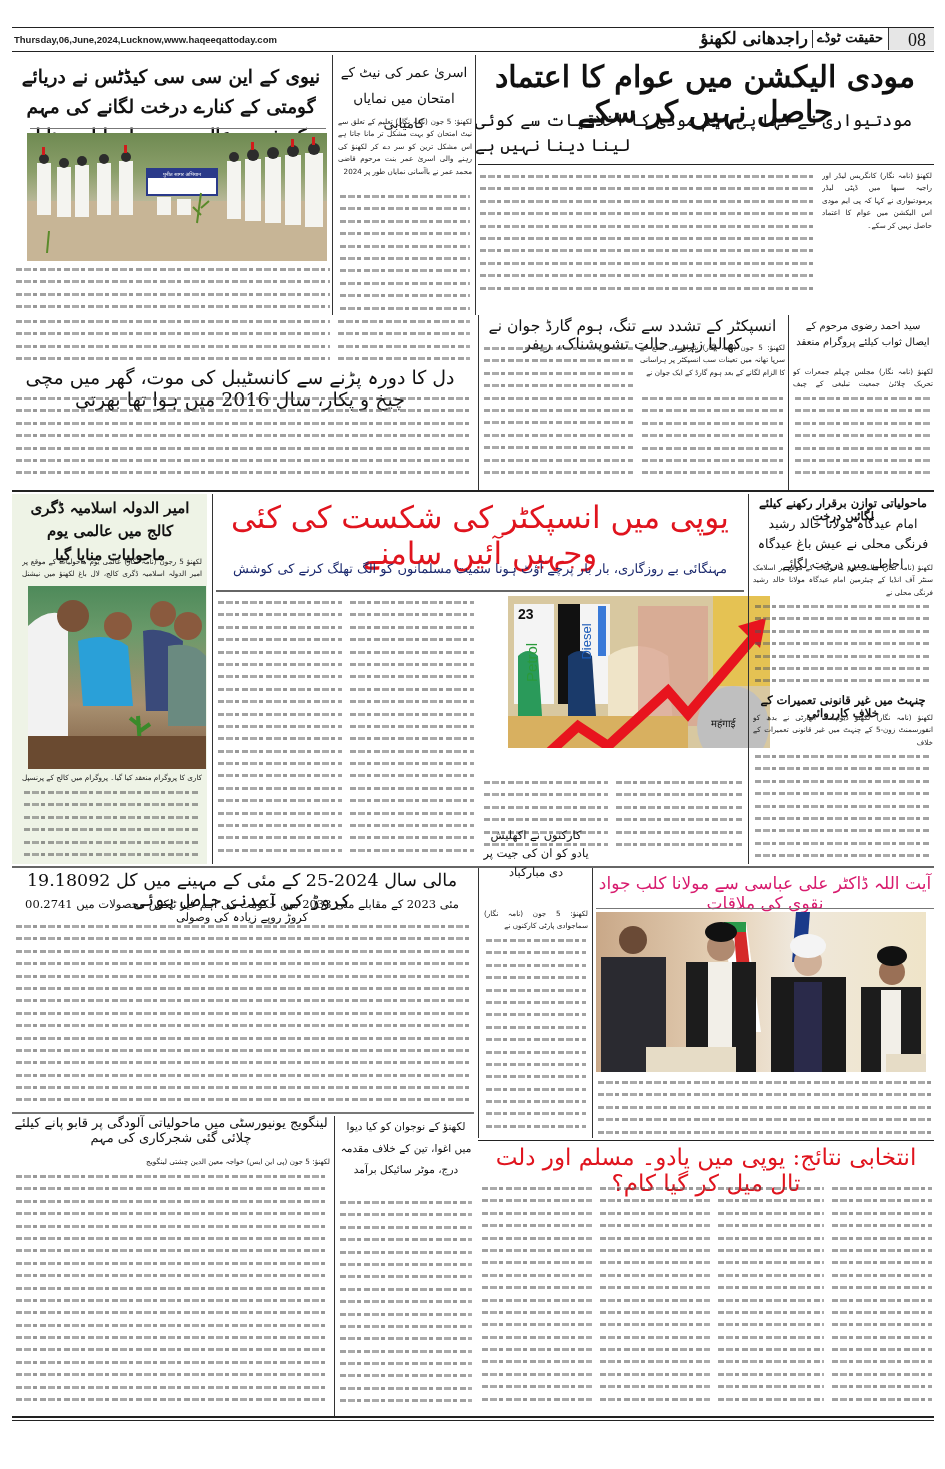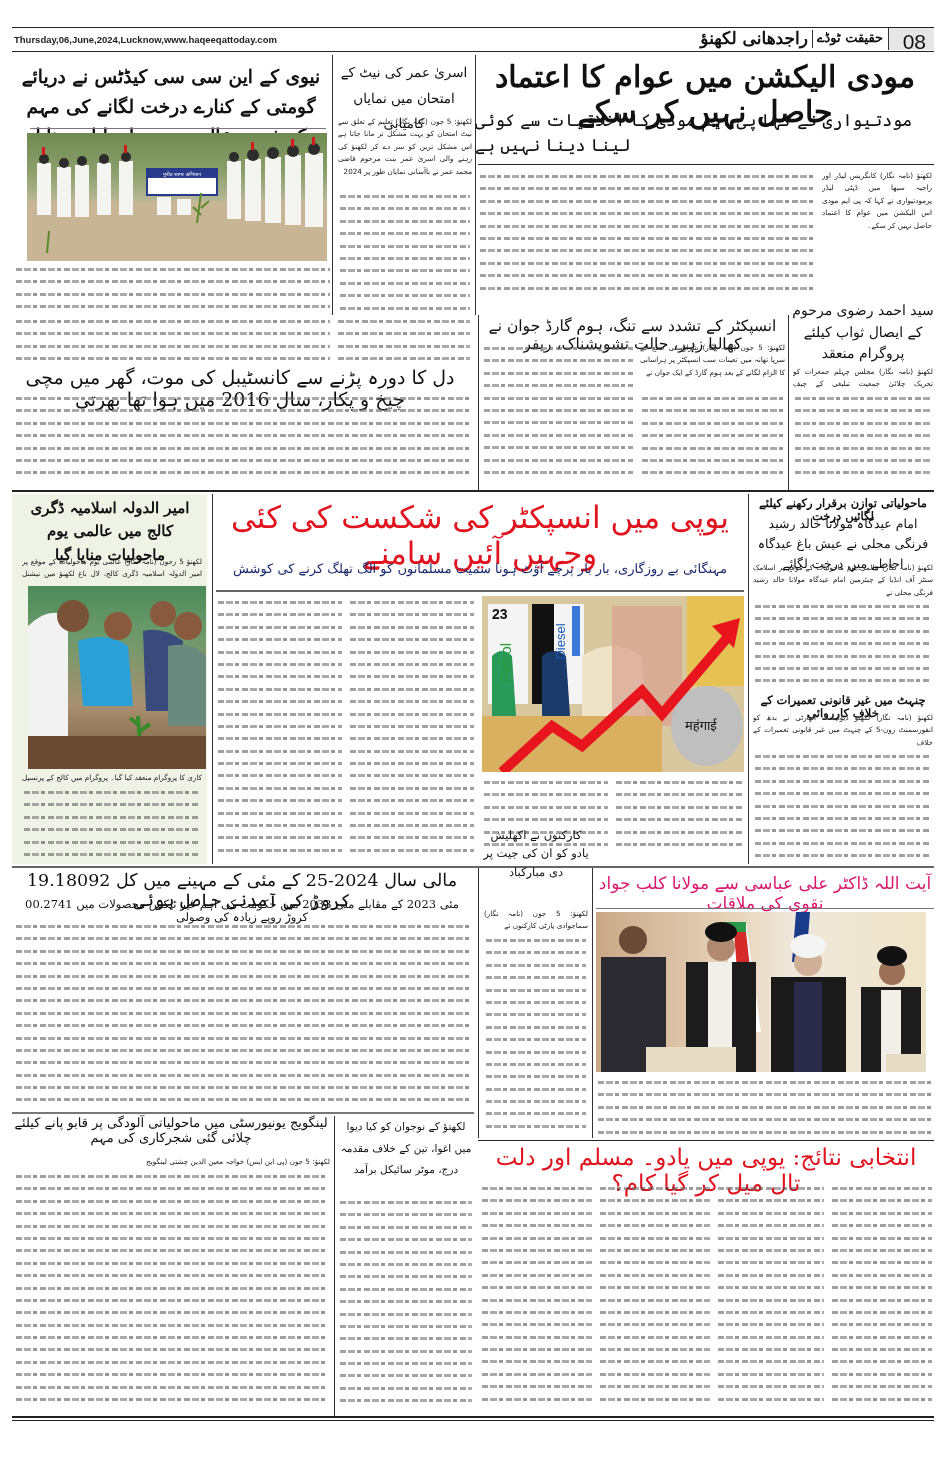--- a/index.html
+++ b/index.html
@@ -18,21 +18,21 @@
   .greenbox { background: #eef3e6; }
   .pink { color: #d81b6e; }
   .red { color: #e0141e; }
   .navy { color: #1c2a6e; }
 </style>
 </head>
 <body>
 
 <div class="rule" style="left:12px; top:27px; width:922px; height:1px;"></div>
 <div class="abs" style="left:888px; top:28px; width:46px; height:22px; background:#e6e6e6; border-left:1px solid #333;">
-  <span style="position:absolute; right:8px; top:2px; font-family:Liberation Sans, sans-serif; font-size:21px;">08</span>
+  <span style="position:absolute; right:8px; top:2px; font-family:Liberation Serif, serif; font-size:18px;">08</span>
 </div>
 <div class="abs urdu" style="left:815px; top:30px; width:70px; font-family:'DejaVu Serif',serif; font-weight:bold; font-size:13px; text-align:center;">حقیقت ٹوڈے</div>
 <div class="vrule" style="left:812px; top:30px; height:18px;"></div>
 <div class="abs urdu" style="left:650px; top:28px; width:158px; font-family:'DejaVu Serif',serif; font-weight:bold; font-size:17px; text-align:right;">راجدھانی لکھنؤ</div>
 <div class="abs" style="left:14px; top:34px; font-family:'Liberation Sans',sans-serif; font-size:9.5px; font-weight:bold; color:#222;">Thursday,06,June,2024,Lucknow,www.haqeeqattoday.com</div>
 <div class="rule" style="left:12px; top:51px; width:922px; height:1px;"></div>
 
 <div class="abs hl" style="left:475px; top:60px; width:460px; font-size:30px; color:#111;">مودی الیکشن میں عوام کا اعتماد حاصل نہیں کر سکے</div>
 <div class="abs hl" style="left:475px; top:108px; width:460px; font-size:17px; font-weight:normal; text-align:left; line-height:1.45;">مودتیواری نے کہا پی ایم مودی کا اخلاقیات سے کوئی لینا دینا نہیں ہے</div>
 <div class="rule" style="left:478px; top:164px; width:456px; height:1px;"></div>
@@ -167,21 +167,21 @@
   <div class="ln"></div>
     <div class="ln"></div>
     <div class="ln"></div>
     <div class="ln"></div>
     <div class="ln"></div>
     <div class="ln"></div>
     <div class="ln"></div>
 </div>
 
 <div class="vrule" style="left:788px; top:315px; height:175px;"></div>
-<div class="abs hl" style="left:792px; top:300px; width:142px; font-size:14px; font-weight:normal; line-height:1.55;">سید احمد رضوی مرحوم کے ایصال ثواب کیلئے پروگرام منعقد</div>
+<div class="abs hl" style="left:792px; top:318px; width:142px; font-size:10px; font-weight:normal; line-height:1.55;">سید احمد رضوی مرحوم کے ایصال ثواب کیلئے پروگرام منعقد</div>
 <div class="abs body-text" style="left:793px; top:366px; width:140px; height:26px;">لکھنؤ (نامہ نگار) مجلس چہلم جمعرات کو تحریک چلائیٰ جمعیت تبلیغی کے چیف سیکریٹری</div>
 <div class="col-lines" style="left:793px; top:392px; width:140px; height:92px;">
   <div class="ln"></div>
     <div class="ln"></div>
     <div class="ln"></div>
     <div class="ln"></div>
     <div class="ln"></div>
     <div class="ln"></div>
     <div class="ln"></div>
 </div>
@@ -259,41 +259,41 @@
     <div class="ln"></div>
     <div class="ln"></div>
     <div class="ln"></div>
     <div class="ln"></div>
     <div class="ln"></div>
     <div class="ln"></div>
     <div class="ln"></div>
     <div class="ln"></div>
     <div class="ln"></div>
 </div>
-<div class="photo" style="left:482px; top:596px; width:262px; height:176px; background:#e9dcc0;">
+<div class="photo" style="left:508px; top:596px; width:262px; height:152px; background:#e9dcc0;">
   <svg width="262" height="176" viewBox="0 0 262 176">
     <rect x="0" y="0" width="262" height="176" fill="#d8c8a0"></rect>
     <rect x="6" y="8" width="40" height="100" fill="#f4f4f4"></rect>
     <rect x="50" y="8" width="36" height="100" fill="#111"></rect>
     <rect x="72" y="8" width="30" height="100" fill="#f4f4f4"></rect>
     <rect x="90" y="10" width="8" height="50" fill="#3a7ad8"></rect>
     <path d="M10 60 Q20 50 30 60 L34 120 L10 120 Z" fill="#2a9a5a"></path>
     <path d="M60 60 Q72 50 84 60 L88 120 L60 120 Z" fill="#1a3a6a"></path>
     <path d="M100 60 Q130 40 160 60 L165 130 L100 130 Z" fill="#efe4c8"></path>
     <rect x="130" y="10" width="70" height="120" fill="#d8a090" opacity=".7"></rect>
     <rect x="205" y="0" width="57" height="90" fill="#e8c040" opacity=".8"></rect>
     <ellipse cx="225" cy="130" rx="36" ry="40" fill="#bfbfbf"></ellipse>
     <rect x="0" y="120" width="180" height="56" fill="#d8b060"></rect>
     <polyline points="20,176 70,130 100,150 160,95 180,118 245,42" fill="none" stroke="#e8141e" stroke-width="10" stroke-linejoin="miter"></polyline>
     <polygon points="230,30 258,22 252,52" fill="#e8141e"></polygon>
   </svg>
   <span style="position:absolute; left:10px; top:10px; font-family:'Liberation Sans',sans-serif; font-weight:bold; font-size:14px; color:#111;">23</span>
   <span style="position:absolute; left:4px; top:58px; transform:rotate(-90deg); font-family:'Liberation Sans',sans-serif; font-size:15px; color:#2a9a3a;">Petrol</span>
   <span style="position:absolute; left:60px; top:38px; transform:rotate(-90deg); font-family:'Liberation Sans',sans-serif; font-size:13px; color:#1a5ab8;">Diesel</span>
-  <span style="position:absolute; left:203px; top:120px; font-size:13px; color:#111;">महंगाई</span>
+  <span style="position:absolute; left:203px; top:120px; font-size:10px; color:#111;">महंगाई</span>
 </div>
 <div class="col-lines" style="left:482px; top:776px; width:128px; height:82px;">
   <div class="ln"></div>
     <div class="ln"></div>
     <div class="ln"></div>
     <div class="ln"></div>
     <div class="ln"></div>
     <div class="ln"></div>
 </div>
 <div class="col-lines" style="left:614px; top:776px; width:130px; height:82px;">

